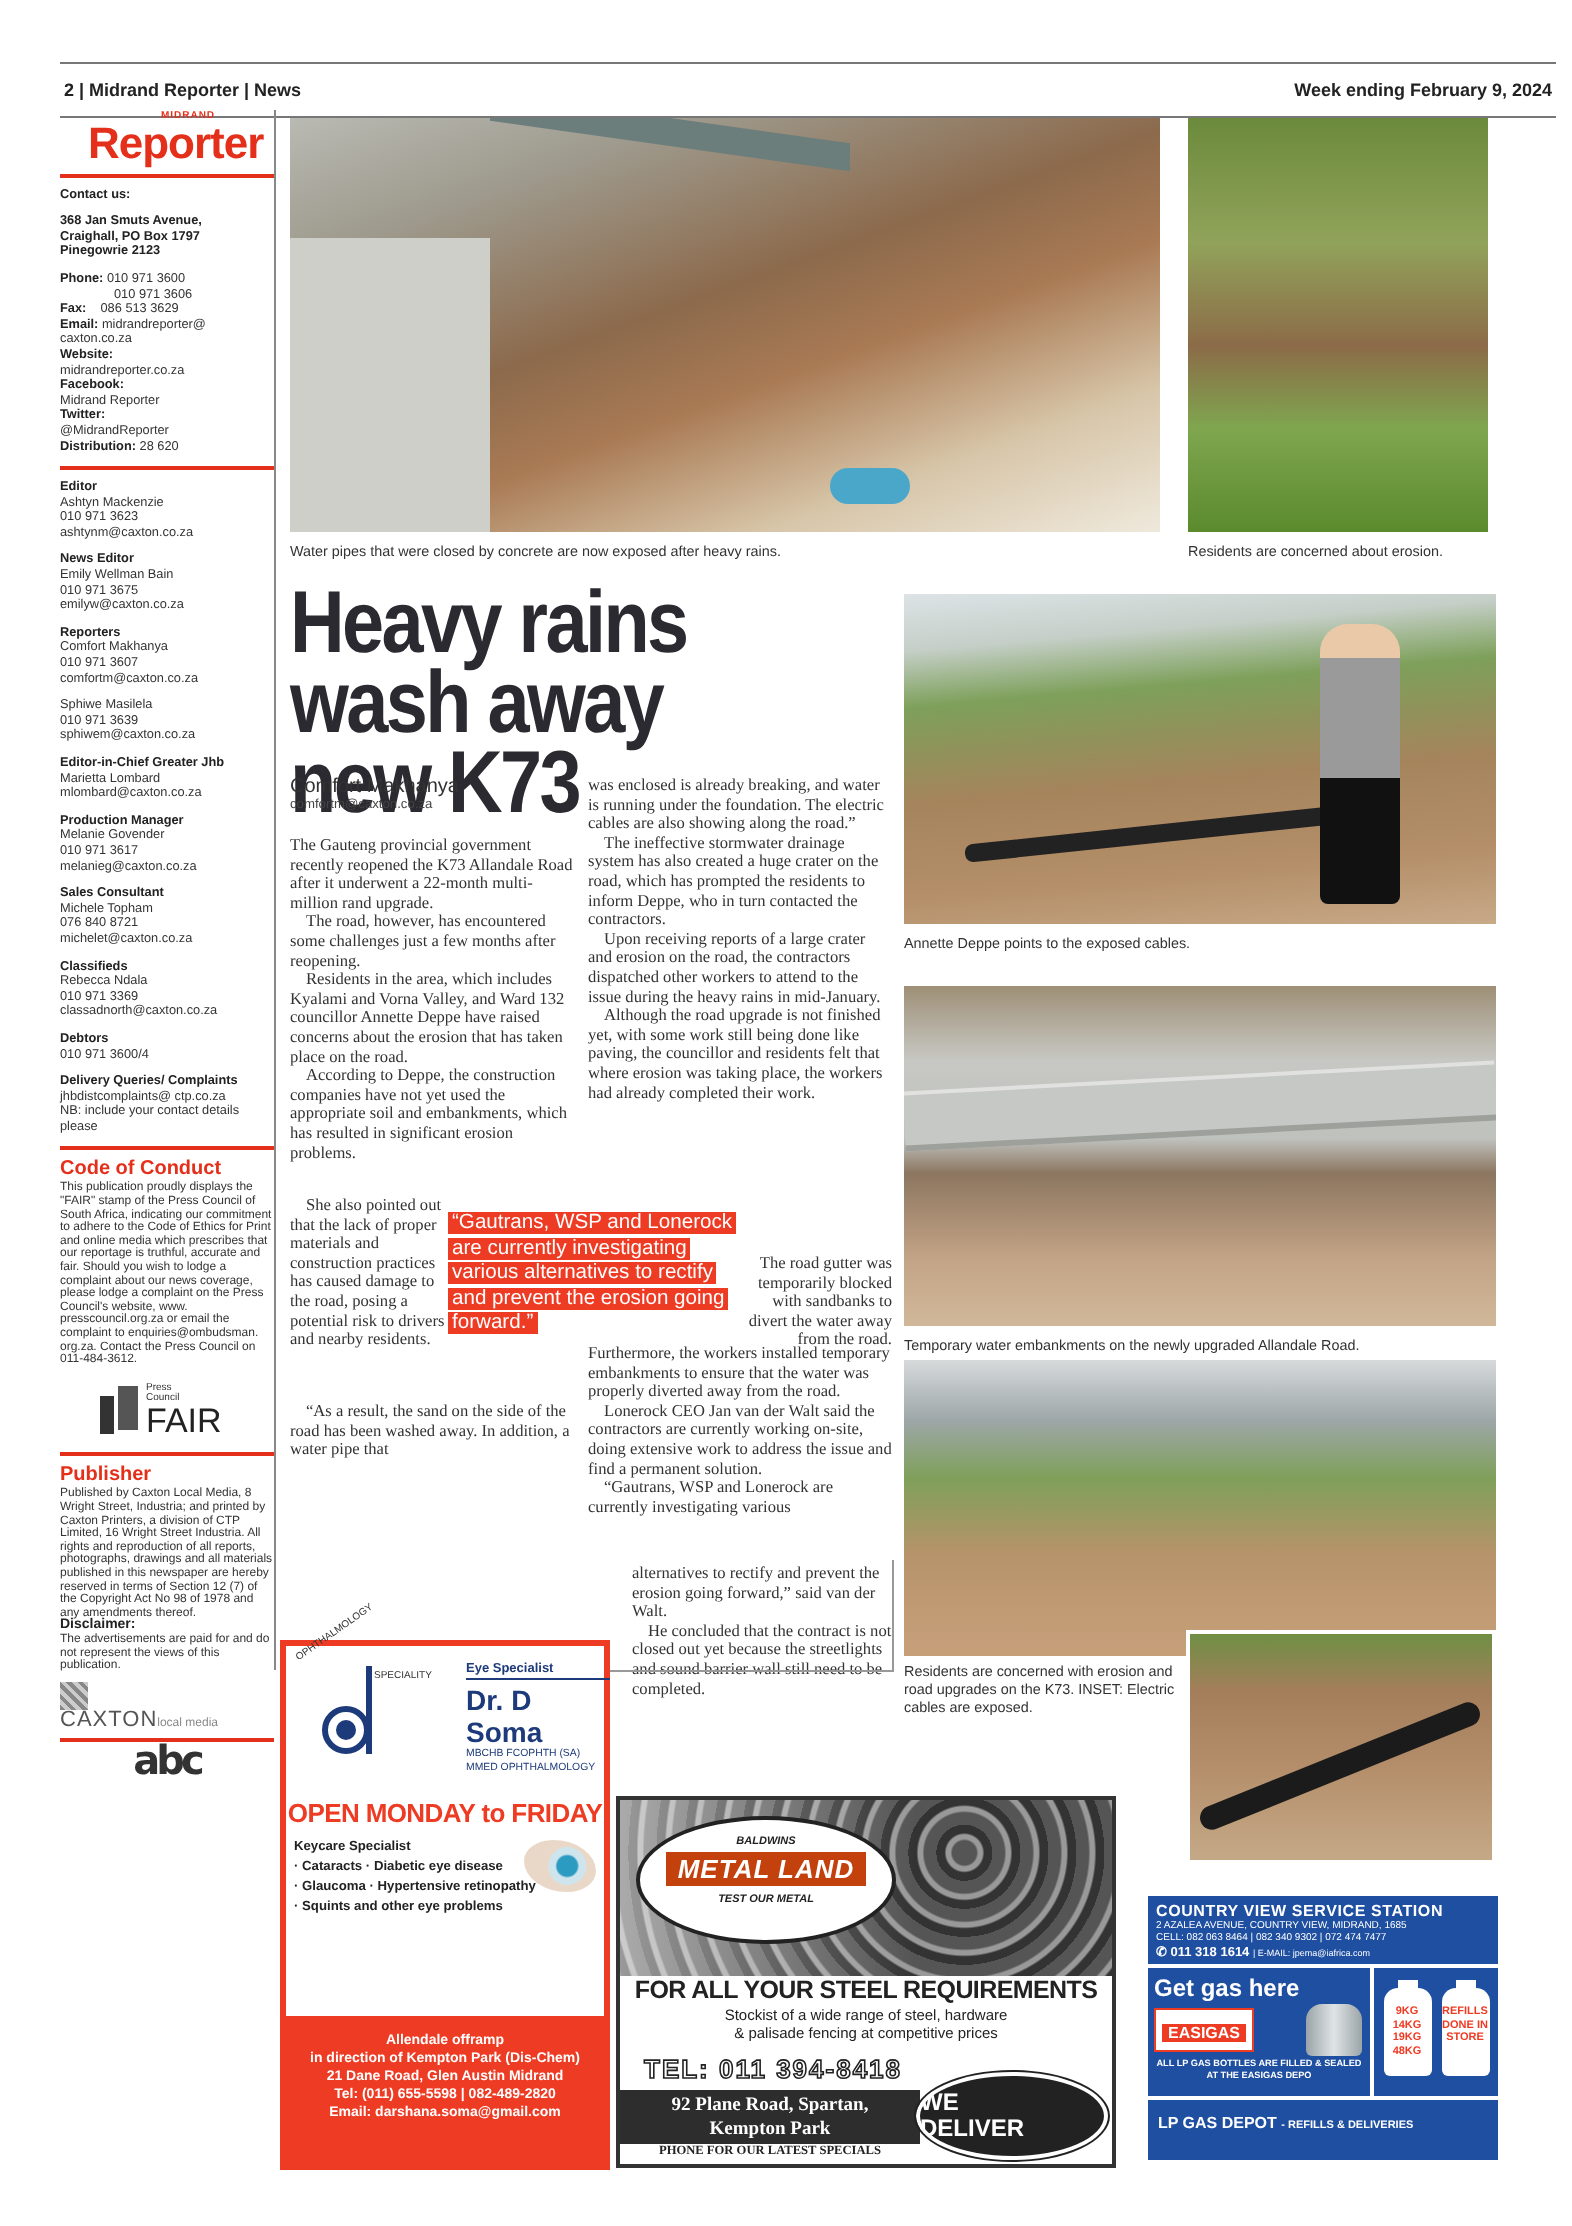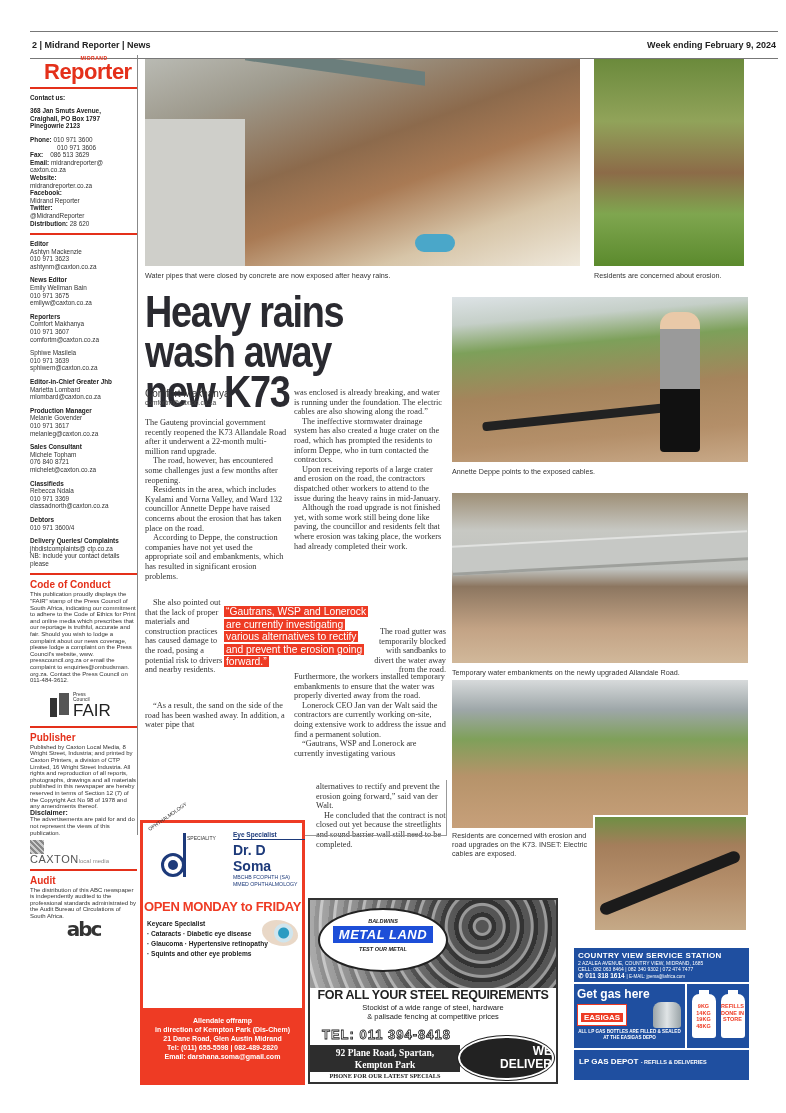--- a/index.html
+++ b/index.html
@@ -96,27 +96,27 @@
   .life-banner .hosp .h1 { font-size: 8.5px; font-weight: bold; font-style: italic; color: #1d3a7a; }
   .life-banner .hosp .h2 { font-size: 7px; font-weight: bold; color: #1d3a7a; margin-top: 2px; }
   .eye-footer { position: absolute; left: 0; bottom: 0; width: 159px; height: 74px; background: #ee3b24; color: #fff; text-align: center; font-size: 7px; line-height: 9px; font-weight: bold; padding-top: 8px; }
 
   
   .ad-metal { position: absolute; left: 308px; top: 898px; width: 250px; height: 186px; border: 2px solid #333; background: #fff; overflow: hidden; }
   .metal-photo { position: absolute; left: 0; top: 0; width: 246px; height: 88px; background: repeating-radial-gradient(circle at 70% 30%, #555 0 6px, #999 7px 9px, #333 10px 14px); }
   .metal-photo:before { content: ""; position: absolute; inset: 0; background: linear-gradient(90deg, rgba(255,255,255,0.5) 0%, rgba(255,255,255,0) 60%); }
   .metal-oval { position: absolute; left: 8px; top: 8px; width: 130px; height: 64px; background: #fff; border: 2px solid #222; border-radius: 50%; text-align: center; }
   .metal-oval .pre { font-size: 5.5px; font-style: italic; font-weight: bold; margin-top: 8px; color: #222; }
-  .metal-oval .brand { display: inline-block; margin-top: 2px; background: #1d4ed8; color: #fff; font-size: 13px; font-weight: bold; font-style: italic; padding: 1px 6px; letter-spacing: 0.5px; }
+  .metal-oval .brand { display: inline-block; margin-top: 2px; background: #c2410c; color: #fff; font-size: 13px; font-weight: bold; font-style: italic; padding: 1px 6px; letter-spacing: 0.5px; }
   .metal-oval .post { font-size: 5.5px; font-style: italic; font-weight: bold; margin-top: 3px; color: #222; }
   .metal-head { position: absolute; left: 0; top: 88px; width: 246px; text-align: center; font-size: 12.5px; font-weight: bold; color: #222; letter-spacing: -0.3px; }
   .metal-sub { position: absolute; left: 0; top: 103px; width: 246px; text-align: center; font-size: 7.5px; line-height: 9px; color: #222; }
   .metal-tel { position: absolute; left: 12px; top: 127px; font-size: 13px; font-weight: bold; color: #fff; -webkit-text-stroke: 0.8px #222; letter-spacing: 1px; }
   .metal-addr { position: absolute; left: 0; top: 145px; width: 150px; height: 27px; background: #2d2d2d; color: #fff; text-align: center; font-family: "Liberation Serif", serif; font-weight: bold; font-size: 9.5px; line-height: 12px; padding-top: 2px; }
-  .metal-deliver { position: absolute; left: 148px; top: 136px; width: 96px; height: 44px; background: #222; border: 2px solid #fff; outline: 1px solid #222; border-radius: 50%; color: #fff; text-align: right; font-weight: bold; font-size: 12px; line-height: 13px; padding-top: 7px; }
+  .metal-deliver { position: absolute; left: 148px; top: 136px; width: 96px; height: 44px; background: #222; border: 2px solid #fff; outline: 1px solid #222; border-radius: 50%; color: #fff; text-align: left; font-weight: bold; font-size: 12px; line-height: 13px; padding-top: 7px; }
   .metal-foot { position: absolute; left: 0; top: 172px; width: 150px; text-align: center; font-family: "Liberation Serif", serif; font-weight: bold; font-size: 6.3px; color: #222; }
 
   
   .ad-gas { position: absolute; left: 574px; top: 948px; width: 175px; height: 132px; background: #1f4fa0; color: #fff; }
   .gas-top { padding: 3px 4px; height: 36px; border-bottom: 2px solid #fff; }
   .gas-top .t1 { font-size: 8px; font-weight: bold; letter-spacing: 0.3px; }
   .gas-top .t2 { font-size: 5px; line-height: 6px; }
   .gas-top .t3 { font-size: 6.5px; font-weight: bold; }
   .gas-top .t3 small { font-size: 4.5px; font-weight: normal; }
   .gas-mid { display: flex; height: 66px; border-bottom: 2px solid #fff; }
@@ -246,24 +246,20 @@
     <div class="sb-h-red">Publisher</div>
     <div class="sb-small">Published by Caxton Local Media, 8 Wright Street, Industria; and printed by Caxton Printers, a division of CTP Limited, 16 Wright Street Industria. All rights and reproduction of all reports, photographs, drawings and all materials published in this newspaper are hereby reserved in terms of Section 12 (7) of the Copyright Act No 98 of 1978 and any amendments thereof.</div>
     <div class="sb-small sb-bold" style="font-size:7px">Disclaimer:</div>
     <div class="sb-small">The advertisements are paid for and do not represent the views of this publication.</div>
   </div>
   <div class="caxton">
     <div class="caxton-mark"></div>
     <div class="caxton-name"><span>CAXTON</span><small>local media</small></div>
   </div>
   <div class="red-rule"></div>
-  <div>
-    <div class="sb-h-red">Audit</div>
-    <div class="sb-small">The distribution of this ABC newspaper is independently audited to the professional standards administrated by the Audit Bureau of Circulations of South Africa.</div>
-  </div>
   <div class="abc-logo">abc</div>
 </aside>
 
 <div class="photo photo-pipes">
   <div class="bridge"></div>
     <div class="wall"></div>
     <div class="pipe"></div>
 </div>
 <div class="caption" style="left:145px;top:271px;width:440px">Water pipes that were closed by concrete are now exposed after heavy rains.</div>
 

